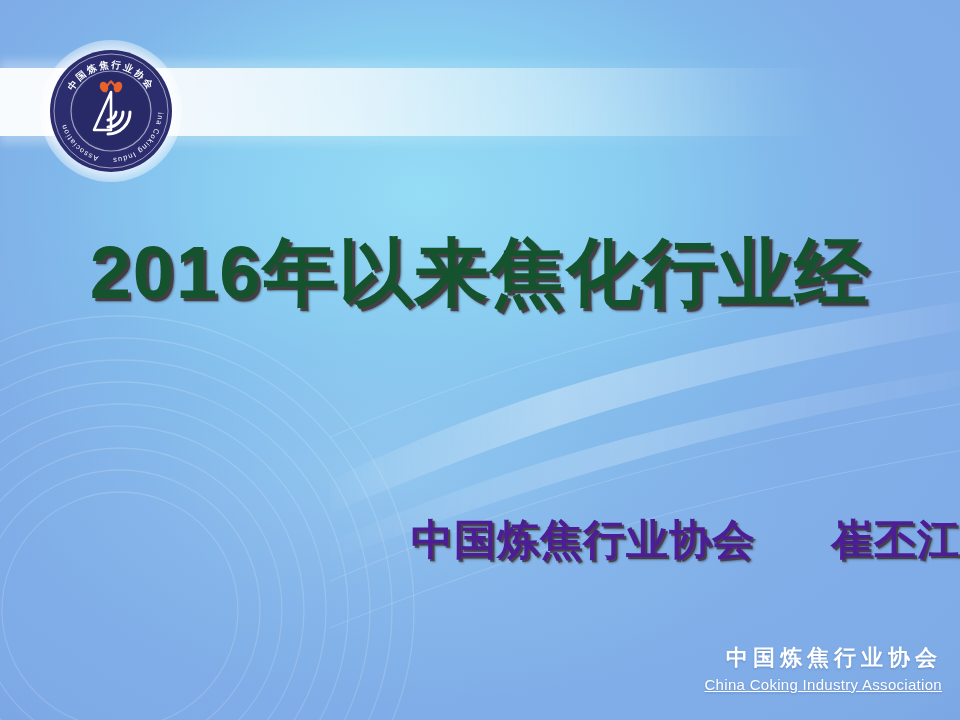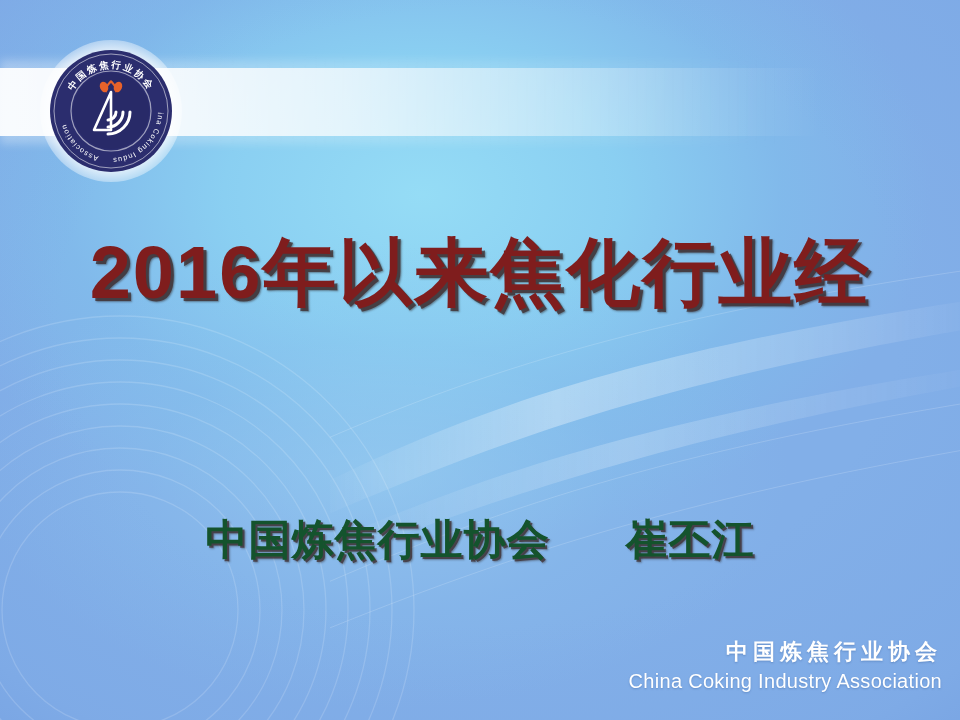--- a/index.html
+++ b/index.html
@@ -126,39 +126,39 @@
 
   
   .title-block {
     position: absolute;
     left: 0;
     right: 0;
     top: 236px;
     text-align: center;
   }
   .title-line {
-    color: #7f1d1d;
+    color: #14532d;
     font-weight: bold;
     font-size: 74px;
     line-height: 1.0;
     letter-spacing: 2px;
     white-space: nowrap;
     text-shadow:
        3px 3px 0px rgba(60,42,42,0.75),
        4px 4px 2px rgba(40,30,30,0.45);
   }
   .title-line-1 { margin-bottom: 44px; }
 
   .subtitle {
     position: absolute;
     left: 0;
     right: 0;
     top: 512px;
-    text-align: center;
-    color: #14532d;
+    text-align: right;
+    color: #4c1d95;
     font-weight: bold;
     font-size: 42px;
     letter-spacing: 1px;
     white-space: pre;
     text-shadow:
        2px 2px 0px rgba(60,42,42,0.72),
        3px 3px 2px rgba(40,30,30,0.40);
   }
 
   
@@ -170,25 +170,26 @@
     color: #ffffff;
   }
   .footer-cn {
     font-size: 22px;
     font-weight: bold;
     letter-spacing: 5px;
     line-height: 1.25;
     text-shadow: 0 1px 2px rgba(60,100,160,0.45);
   }
   .footer-en {
-    font-size: 20px;
+    font-size: 15px;
     letter-spacing: 0.3px;
     line-height: 1.3;
     margin-top: 3px;
     text-shadow: 0 1px 2px rgba(60,100,160,0.45);
+    text-decoration: underline;
   }
 </style>
 </head>
 <body>
 
 <div id="slide">
 
   <div class="bg-glow-main"></div>
   <div class="bg-glow-lower"></div>
   <div class="bg-vignette"></div>

